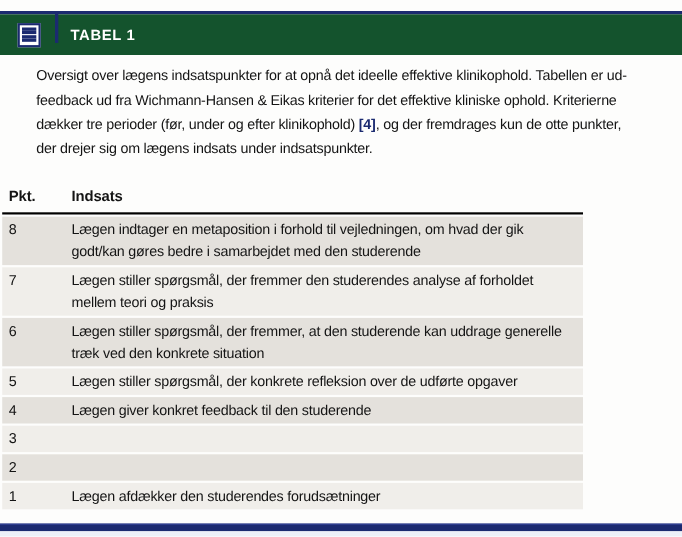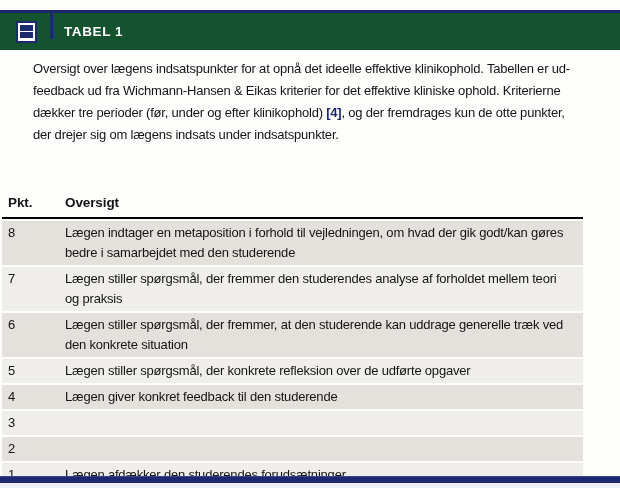--- a/index.html
+++ b/index.html
@@ -25,21 +25,21 @@
   .tabbar-label{
     margin-left:27px;color:#ffffff;font-weight:bold;
     font-size:13.5px;letter-spacing:.6px;
   }
   
   .intro{position:absolute;left:7px;top:58px;right:3px;font-size:13px;line-height:22px;letter-spacing:-0.2px;margin-left:26px;}
   .intro .iline{white-space:nowrap;}
   .intro .it{}
   .intro .ref{font-weight:bold;color:#1b2a70;}
   
-  .tbl{position:absolute;left:2px;top:166px;width:581px;margin-top:24px;}
+  .tbl{position:absolute;left:2px;top:166px;width:528px;}
   .thead{display:flex;font-weight:bold;font-size:13.5px;line-height:20px;padding:3px 0 4px 0;letter-spacing:-0.1px;}
   .col-num{width:63px;padding-left:6px;box-sizing:border-box;flex:0 0 auto;}
   .col-txt{flex:1 1 auto;padding-right:10px;}
   .thead-rule{height:2px;background:#000000;margin-bottom:2px;}
   .trow{display:flex;font-size:13px;line-height:20px;letter-spacing:-0.2px;padding:2px 0;margin-bottom:2px;}
   .trow.dark{background:#e4e1dc;}
   .trow.light{background:#f0eeea;}
   .trow .col-txt{max-width:538px;}
   
   .footbar{position:absolute;left:0;bottom:5px;width:620px;height:6px;background:#1b2a70;border-top:1px solid #3codo;}
@@ -69,21 +69,21 @@
   <div class="intro">
     <div class="iline">Oversigt over lægens indsatspunkter for at opnå det ideelle effektive klinikophold. Tabellen er ud-</div>
     <div class="iline"><span>feedback ud fra </span><span class="it">Wichmann-Hansen &amp; Eikas</span><span> kriterier for det effektive kliniske ophold. Kriterierne</span></div>
     <div class="iline"><span>dækker tre perioder (før, under og efter klinikophold) </span><span class="ref">[4]</span><span>, og der fremdrages kun de otte punkter,</span></div>
     <div class="iline">der drejer sig om lægens indsats under indsatspunkter.</div>
   </div>
 
   <div class="tbl">
     <div class="thead">
       <div class="col-num">Pkt.</div>
-      <div class="col-txt">Oversigt</div>
+      <div class="col-txt">Indsats</div>
     </div>
     <div class="thead-rule"></div>
 
     <div class="trow dark">
       <div class="col-num">8</div>
       <div class="col-txt">Lægen indtager en metaposition i forhold til vejledningen, om hvad der gik godt/kan gøres bedre i samarbejdet med den studerende</div>
     </div>
     <div class="trow light">
       <div class="col-num">7</div>
       <div class="col-txt">Lægen stiller spørgsmål, der fremmer den studerendes analyse af forholdet mellem te­ori og praksis</div>

